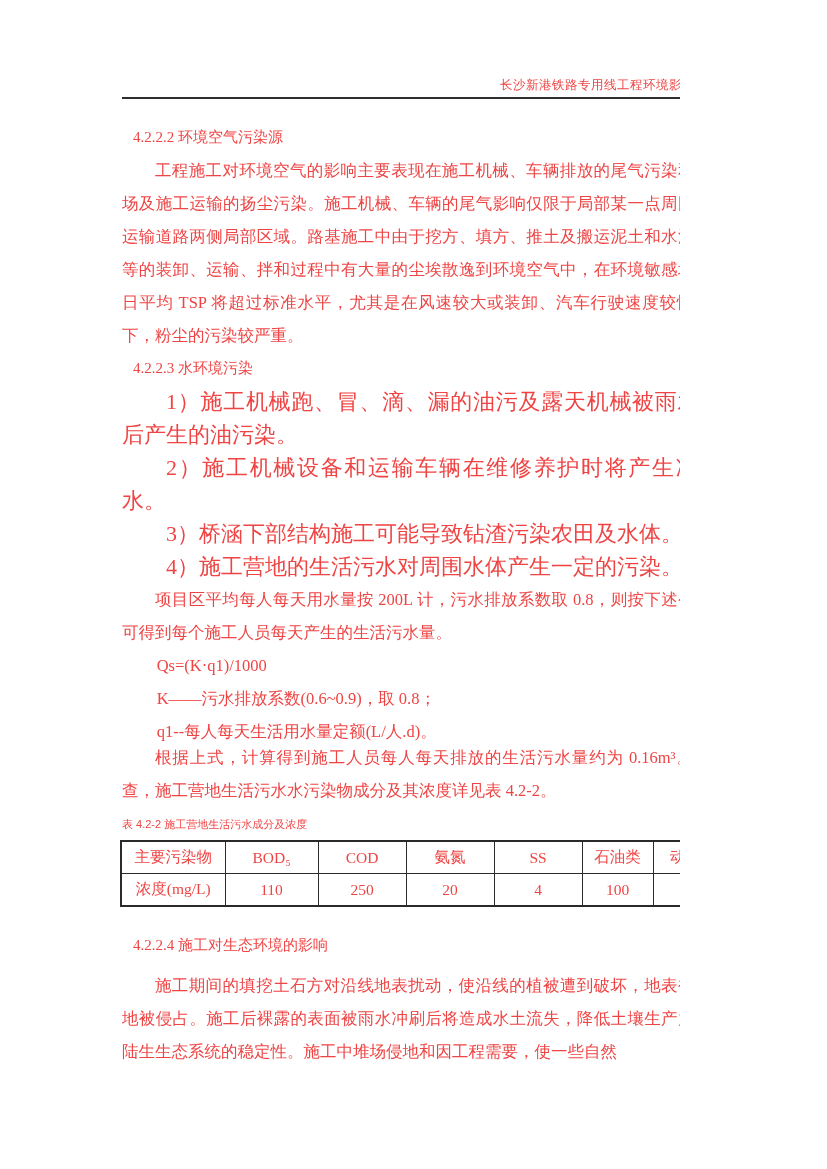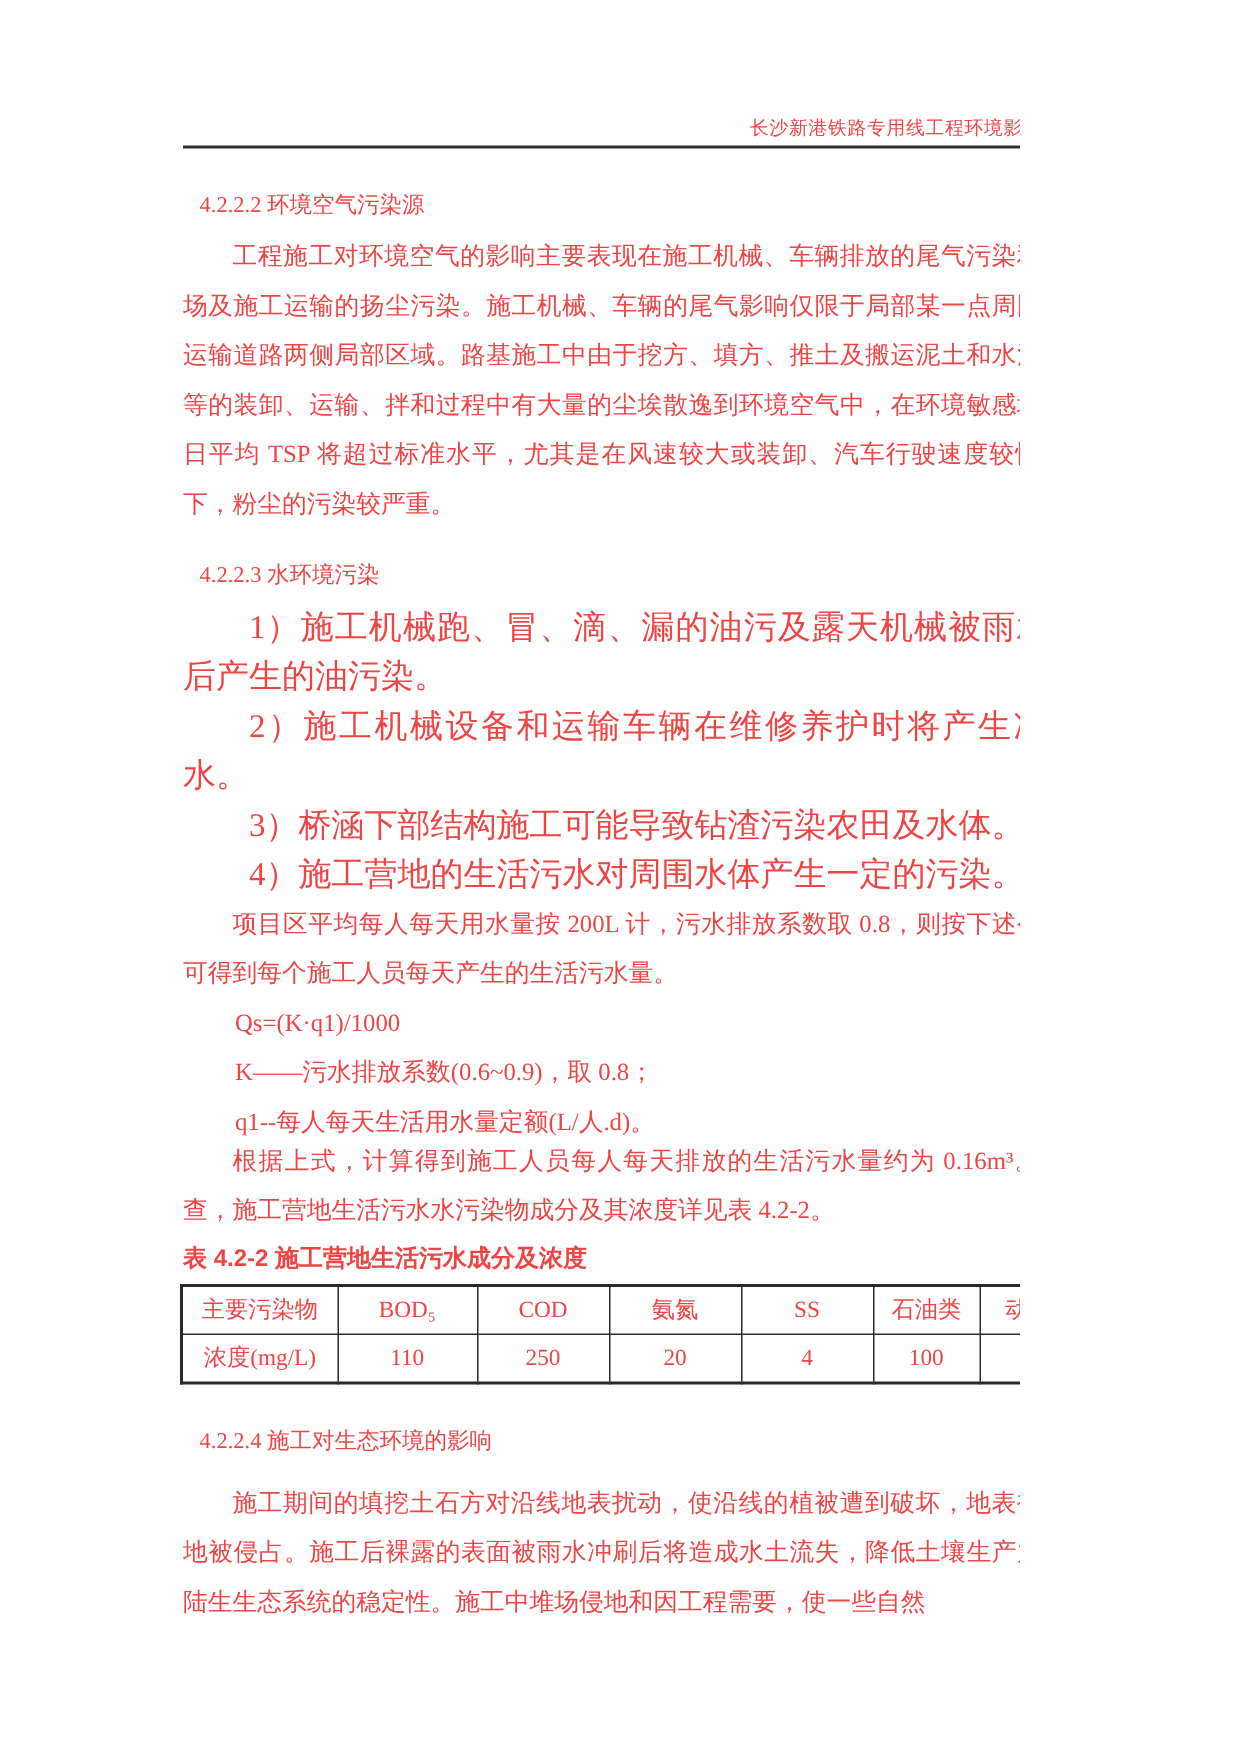--- a/index.html
+++ b/index.html
@@ -69,22 +69,22 @@
   }
   .formula-block {
     padding-left: 2.1em;
     font-size: 16.5px;
     line-height: 33px;
   }
   
   .table-caption {
     margin-top: 2px;
     font-family: "Liberation Sans", "DejaVu Sans", sans-serif;
-    font-weight: bold;
-    font-size: 16px;
+    font-weight: normal;
+    font-size: 11px;
     line-height: 30px;
   }
   table.data-table {
     margin-top: 1px;
     margin-left: -2px;
     border-collapse: collapse;
     width: 628px;
     table-layout: fixed;
     font-size: 15.5px;
   }
@@ -123,21 +123,21 @@
   <div class="content">
 
     <div class="doc-header">
       <div class="title">长沙新港铁路专用线工程环境影响报告书</div>
       <div class="header-rule"></div>
     </div>
 
     <div class="h-sec">4.2.2.2 环境空气污染源</div>
     <p class="para">工程施工对环境空气的影响主要表现在施工机械、车辆排放的尾气污染和施工现场及施工运输的扬尘污染。施工机械、车辆的尾气影响仅限于局部某一点周围和施工运输道路两侧局部区域。路基施工中由于挖方、填方、推土及搬运泥土和水泥、石灰等的装卸、运输、拌和过程中有大量的尘埃散逸到环境空气中，在环境敏感地区可能日平均 TSP 将超过标准水平，尤其是在风速较大或装卸、汽车行驶速度较快的情况下，粉尘的污染较严重。</p>
 
-    <div class="h-sec" style="margin-top:16px;">4.2.2.3 水环境污染</div>
+    <div class="h-sec" style="margin-top:0;">4.2.2.3 水环境污染</div>
 
     <div class="list-item">1）施工机械跑、冒、滴、漏的油污及露天机械被雨水冲刷后产生的油污染。</div>
     <div class="list-item">2）施工机械设备和运输车辆在维修养护时将产生冲洗废水。</div>
     <div class="list-item">3）桥涵下部结构施工可能导致钻渣污染农田及水体。</div>
     <div class="list-item">4）施工营地的生活污水对周围水体产生一定的污染。</div>
 
     <p class="para">项目区平均每人每天用水量按 200L 计，污水排放系数取 0.8，则按下述公式计算可得到每个施工人员每天产生的生活污水量。</p>
 
     <div class="formula-block">
       <div>Qs=(K·q1)/1000</div>

